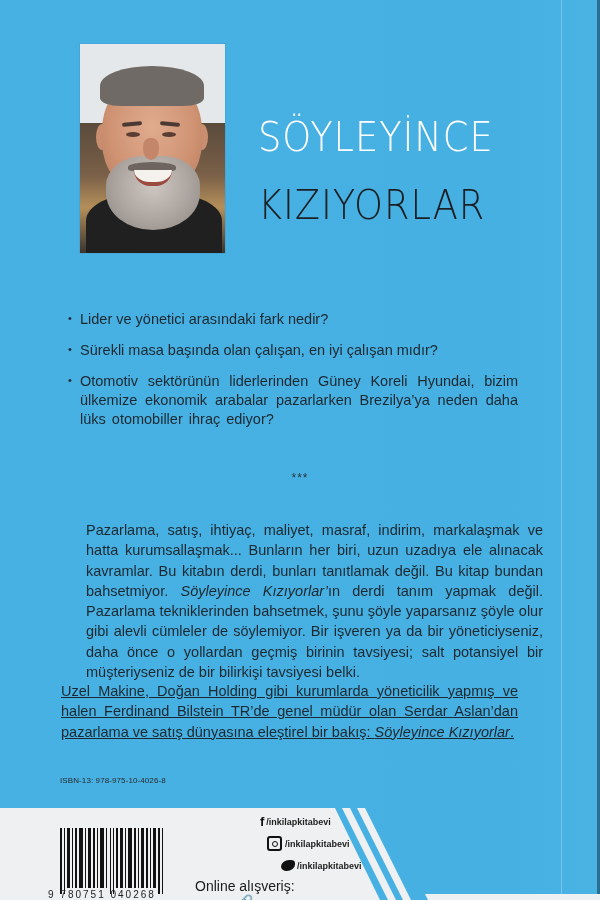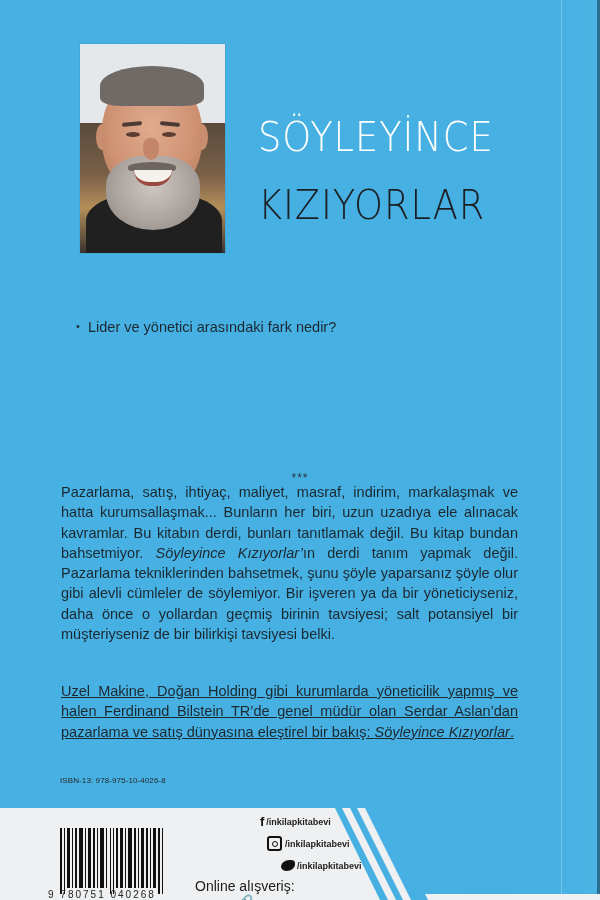--- a/index.html
+++ b/index.html
@@ -43,29 +43,29 @@
     font-size: 40px; letter-spacing: 1px; color: #ffffff;
     line-height: 48px; transform: scaleX(0.92); transform-origin: left;
   }
   .title .line2 {
     font-family: "DejaVu Sans", sans-serif; font-weight: 300;
     font-size: 40px; letter-spacing: 1px; color: #1b1f23;
     line-height: 48px; margin-top: 20px; transform: scaleX(0.92); transform-origin: left;
   }
 
   
-  .questions { position: absolute; left: 64px; top: 306px; width: 450px; list-style: none; margin: 12px; padding: 0; }
+  .questions { position: absolute; left: 64px; top: 306px; width: 450px; list-style: none; margin: 4px; padding: 0; }
   .questions li { position: relative; padding-left: 12px; font-size: 14.5px; line-height: 19px; margin-bottom: 12px; text-align: justify; color: #1c2830; }
   .questions li::before { content: "\2022"; position: absolute; left: 0; top: -1px; font-size: 11px; }
   .questions li.multi { word-spacing: 2px; }
   .stars { position: absolute; left: 0; right: 0; top: 471px; text-align: center; font-size: 12px; letter-spacing: 1px; color: #2a3640; }
 
   
   .blurb { position: absolute; left: 61px; width: 457px; font-size: 14.5px; line-height: 20.3px; text-align: justify; color: #1c2830; margin: 0; }
-  .blurb.p1 { top: 482px; }
+  .blurb.p1 { top: 520px; margin-left: 25px; }
   .blurb.p2 { top: 681px; text-decoration: underline; }
   .blurb em { font-style: italic; }
 
   
   .panel { position: absolute; left: 0; top: 808px; width: 600px; height: 92px; }
   .panel svg { position: absolute; left: 0; top: 0; }
   .isbn-label { position: absolute; left: 60px; top: 776px; font-size: 8px; color: #2a2a2a; letter-spacing: 0.1px; }
   .barcode { position: absolute; left: 58px; top: 828px; width: 110px; height: 66px; }
   .barcode-digits { position: absolute; left: 48px; top: 889px; font-size: 10px; color: #222; letter-spacing: 2px; text-align: right; }
   .social { position: absolute; font-size: 9px; font-weight: bold; color: #222; display: flex; align-items: center; }
@@ -105,20 +105,22 @@
   <div class="mouth"></div>
 </div>
 
 <div class="title">
   <div class="line1">SÖYLEYİNCE</div>
   <div class="line2">KIZIYORLAR</div>
 </div>
 
 <ul class="questions">
   <li>Lider ve yönetici arasındaki fark nedir?</li>
+  <li>Sürekli masa başında olan çalışan, en iyi çalışan mıdır?</li>
+  <li class="multi">Otomotiv sektörünün liderlerinden Güney Koreli Hyundai, bizim ülkemize ekonomik arabalar pazarlarken Brezilya’ya neden daha lüks otomobiller ihraç ediyor?</li>
 </ul>
 <div class="stars">***</div>
 
 <p class="blurb p1"><span>Pazarlama, satış, ihtiyaç, maliyet, masraf, indirim, markalaşmak ve hatta kurumsallaşmak... Bunların her biri, uzun uzadıya ele alınacak kavramlar. Bu kitabın derdi, bunları tanıtlamak değil. Bu kitap bundan bahsetmiyor. </span><em>Söyleyince Kızıyorlar’</em><span>ın derdi tanım yapmak değil. Pazarlama tekniklerinden bahsetmek, şunu şöyle yaparsanız şöyle olur gibi alevli cümleler de söylemiyor. Bir işveren ya da bir yöneticiyseniz, daha önce o yollardan geçmiş birinin tavsiyesi; salt potansiyel bir müşteriyseniz de bir bilirkişi tavsiyesi belki.</span></p>
 
 <p class="blurb p2"><span>Uzel Makine, Doğan Holding gibi kurumlarda yöneticilik yapmış ve halen Ferdinand Bilstein TR’de genel müdür olan Serdar Aslan’dan pazarlama ve satış dünyasına eleştirel bir bakış: </span><em>Söyleyince Kızıyorlar</em><span>.</span></p>
 
 <div class="panel">
   <svg width="600" height="92" viewBox="0 0 600 92">
     <polygon points="0,0 335,0 380,92 0,92" fill="#eef0f1"></polygon>

